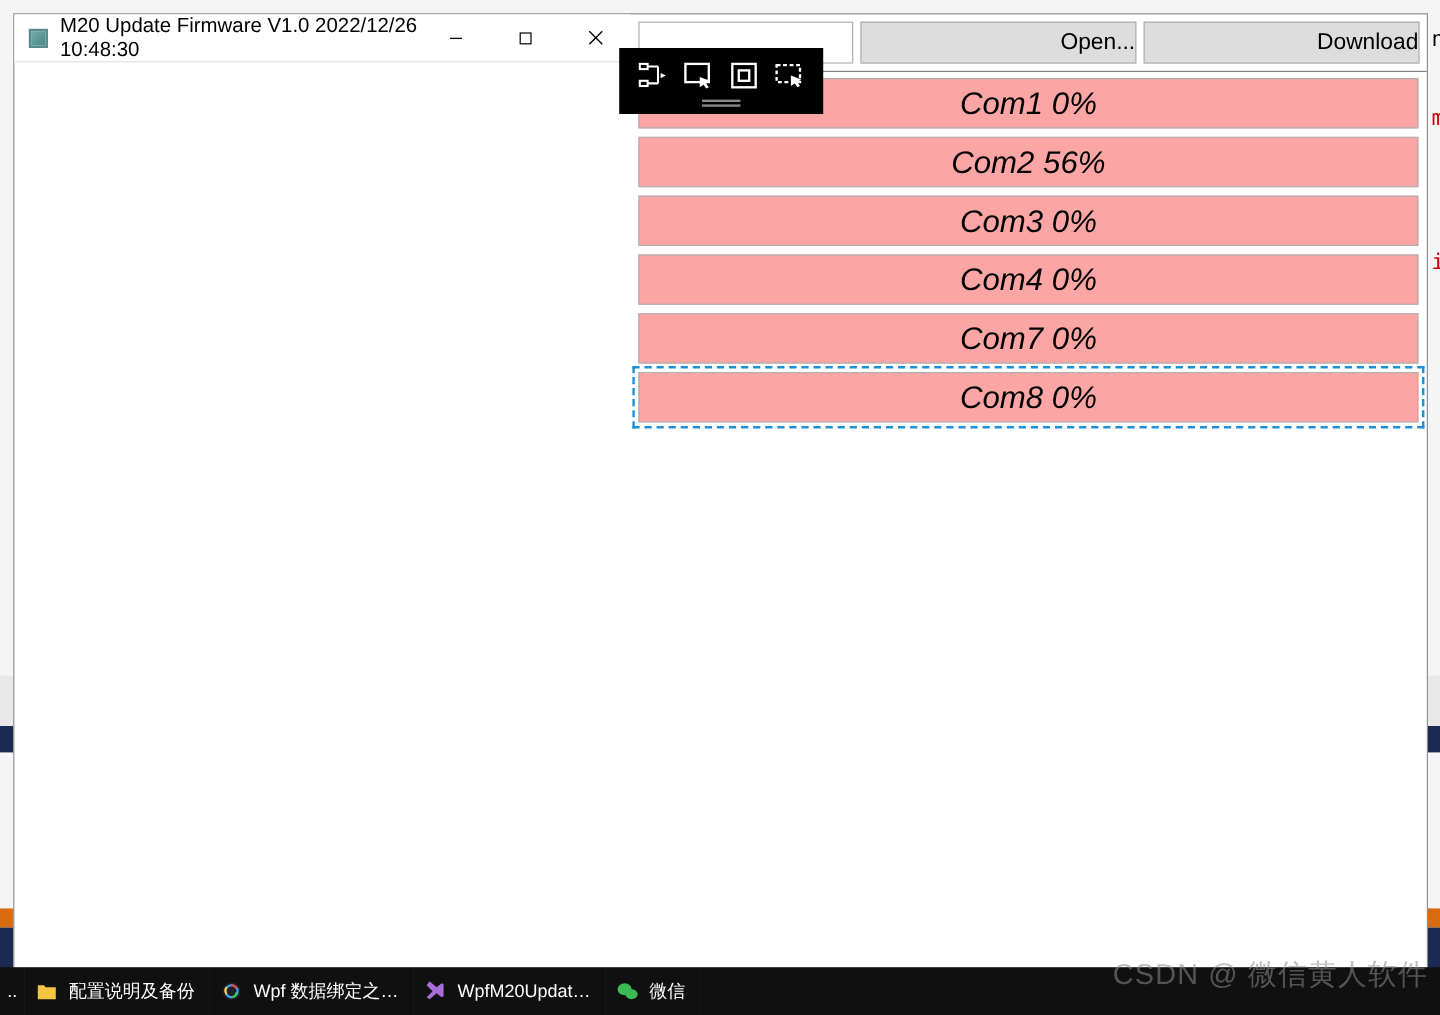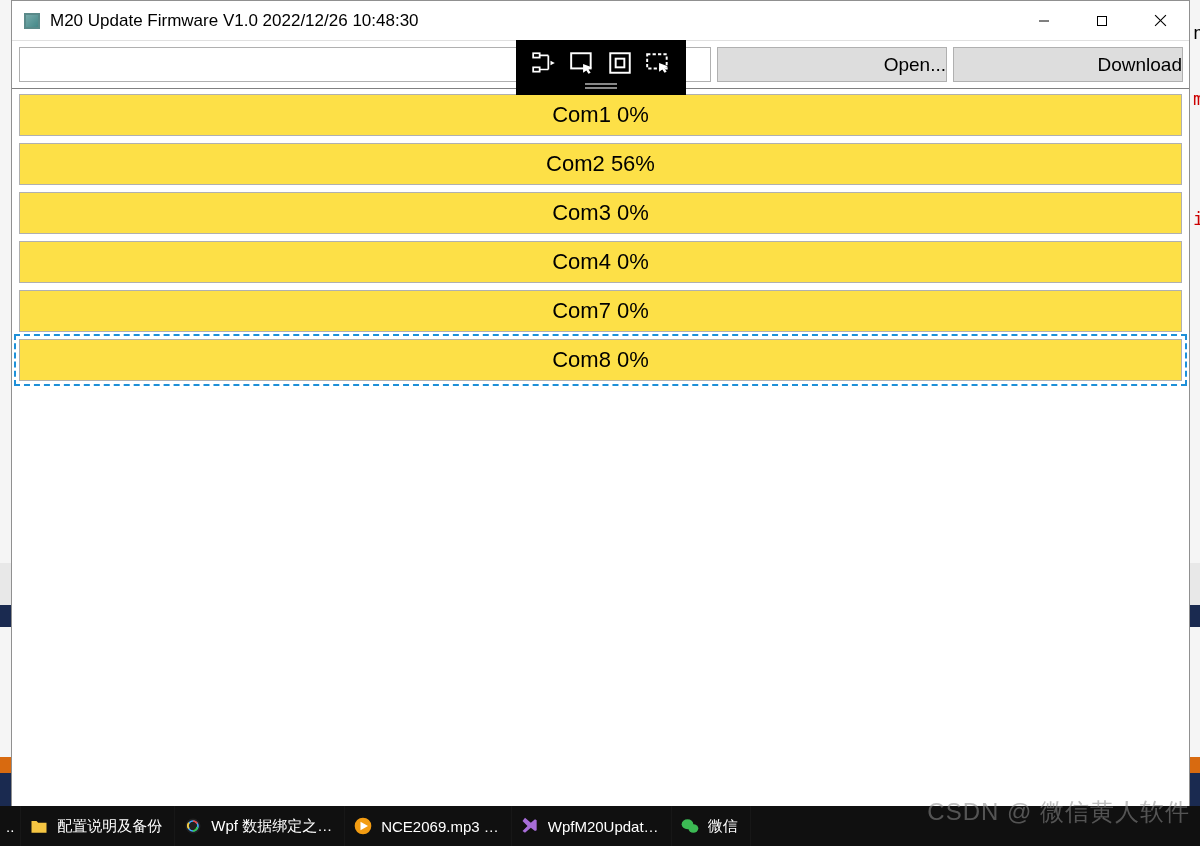--- a/index.html
+++ b/index.html
@@ -6,28 +6,28 @@
     body {
       font-family: "Segoe UI", "Microsoft YaHei", Tahoma, sans-serif;
       background: #f5f5f5;
       width: 1200px;
       height: 846px;
       overflow: hidden;
       position: relative;
     }
     .window {
       position: absolute;
-      top: 0;
+      top: 11px;
       left: 11px;
       width: 1179px;
       height: 810px;
       background: #ffffff;
       border: 1px solid #909090;
       display: flex;
-      flex-direction: column;
+      flex-direction: row;
     }
     .titlebar {
       height: 40px;
       background: #ffffff;
       display: flex;
       align-items: center;
       border-bottom: 1px solid #e0e0e0;
     }
     .titlebar-icon {
       width: 16px;
@@ -116,26 +116,27 @@
       margin: 1px 0;
     }
     
     .progress-list {
       padding: 5px 7px 0 7px;
     }
     .progress-item {
       height: 42px;
       margin-bottom: 7px;
       border: 1px solid #b0b0b0;
-      background: #fde047;
+      background: #fca5a5;
       display: flex;
       align-items: center;
       justify-content: center;
-      font-size: 22px;
+      font-size: 26px;
       color: #000;
+      font-style: italic;
     }
     .progress-item.selected {
       outline: 2px dashed #1e90d8;
       outline-offset: 3px;
     }
     
     .watermark {
       position: absolute;
       right: 10px;
       bottom: 18px;
@@ -292,27 +293,20 @@
             <circle cx="12" cy="12" r="9" fill="#202020"></circle>
             <circle cx="12" cy="12" r="6" fill="none" stroke="#4af" stroke-width="2"></circle>
             <path d="M12 6 a6 6 0 0 1 5 3" stroke="#e44" stroke-width="2" fill="none"></path>
             <path d="M17 13 a6 6 0 0 1 -5 5" stroke="#3c4" stroke-width="2" fill="none"></path>
             <path d="M7 15 a6 6 0 0 1 0 -7" stroke="#fc3" stroke-width="2" fill="none"></path>
           </svg></span>
         <span class="task-label">Wpf 数据绑定之…</span>
       </div>
       <div class="task-item">
         <span class="task-icon"><svg width="20" height="20" viewBox="0 0 24 24">
-            <circle cx="12" cy="12" r="10" fill="#f39c12"></circle>
-            <path d="M9 7 v10 l9 -5 z" fill="#fff"></path>
-          </svg></span>
-        <span class="task-label">NCE2069.mp3 …</span>
-      </div>
-      <div class="task-item">
-        <span class="task-icon"><svg width="20" height="20" viewBox="0 0 24 24">
             <path d="M3 6 l6 6 -6 6 3 2 7 -6 5 4 2 -1 V5 l-2 -1 -5 4 -7 -6 z" fill="#a76dd8"></path>
           </svg></span>
         <span class="task-label">WpfM20Updat…</span>
       </div>
       <div class="task-item">
         <span class="task-icon"><svg width="20" height="20" viewBox="0 0 24 24">
             <ellipse cx="9" cy="10" rx="7" ry="6" fill="#3cba54"></ellipse>
             <ellipse cx="16" cy="15" rx="6" ry="5" fill="#3cba54"></ellipse>
           </svg></span>
         <span class="task-label">微信</span>

